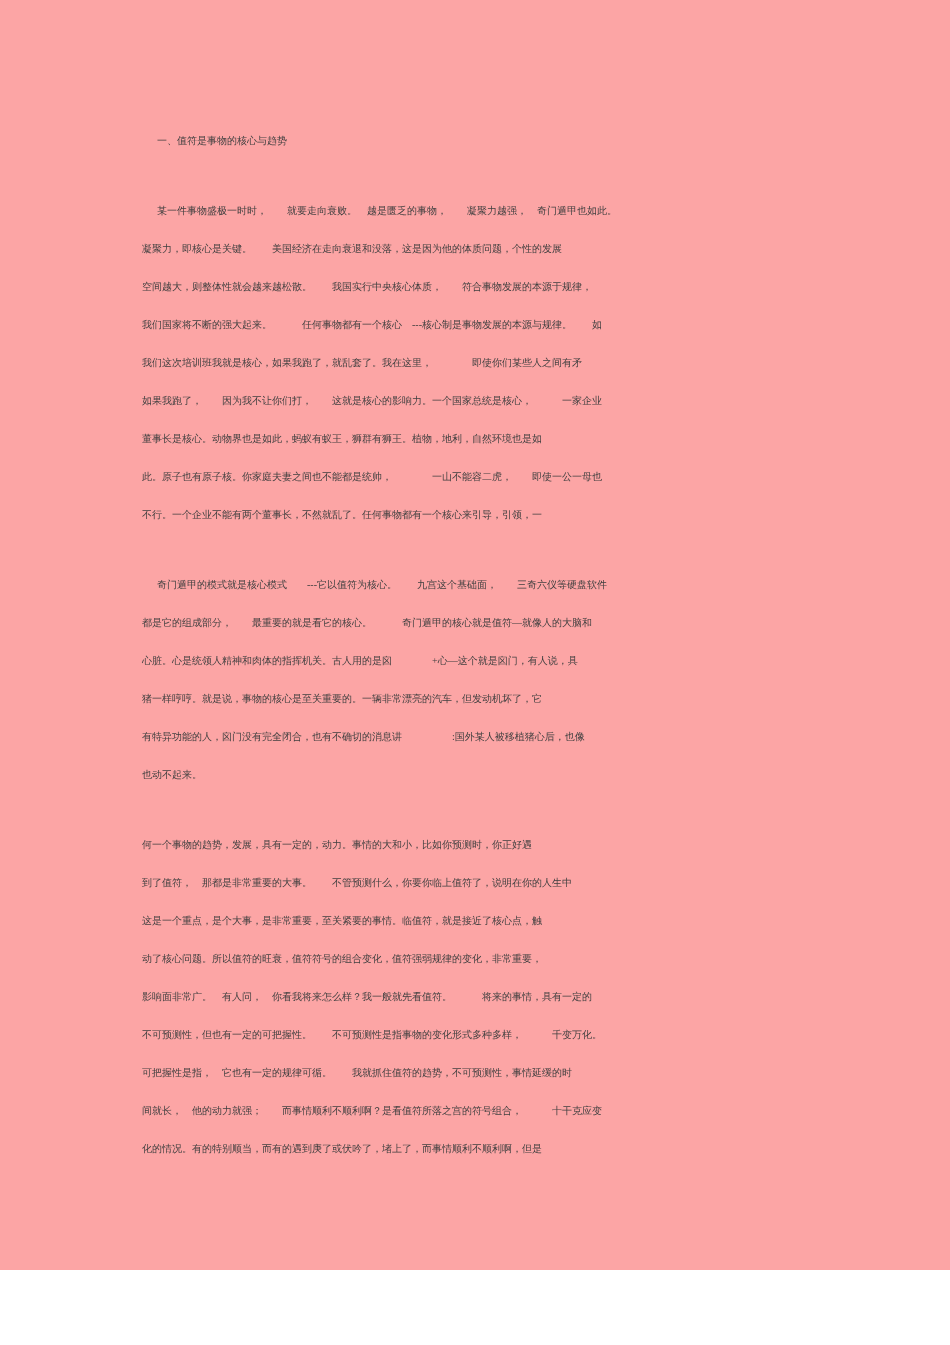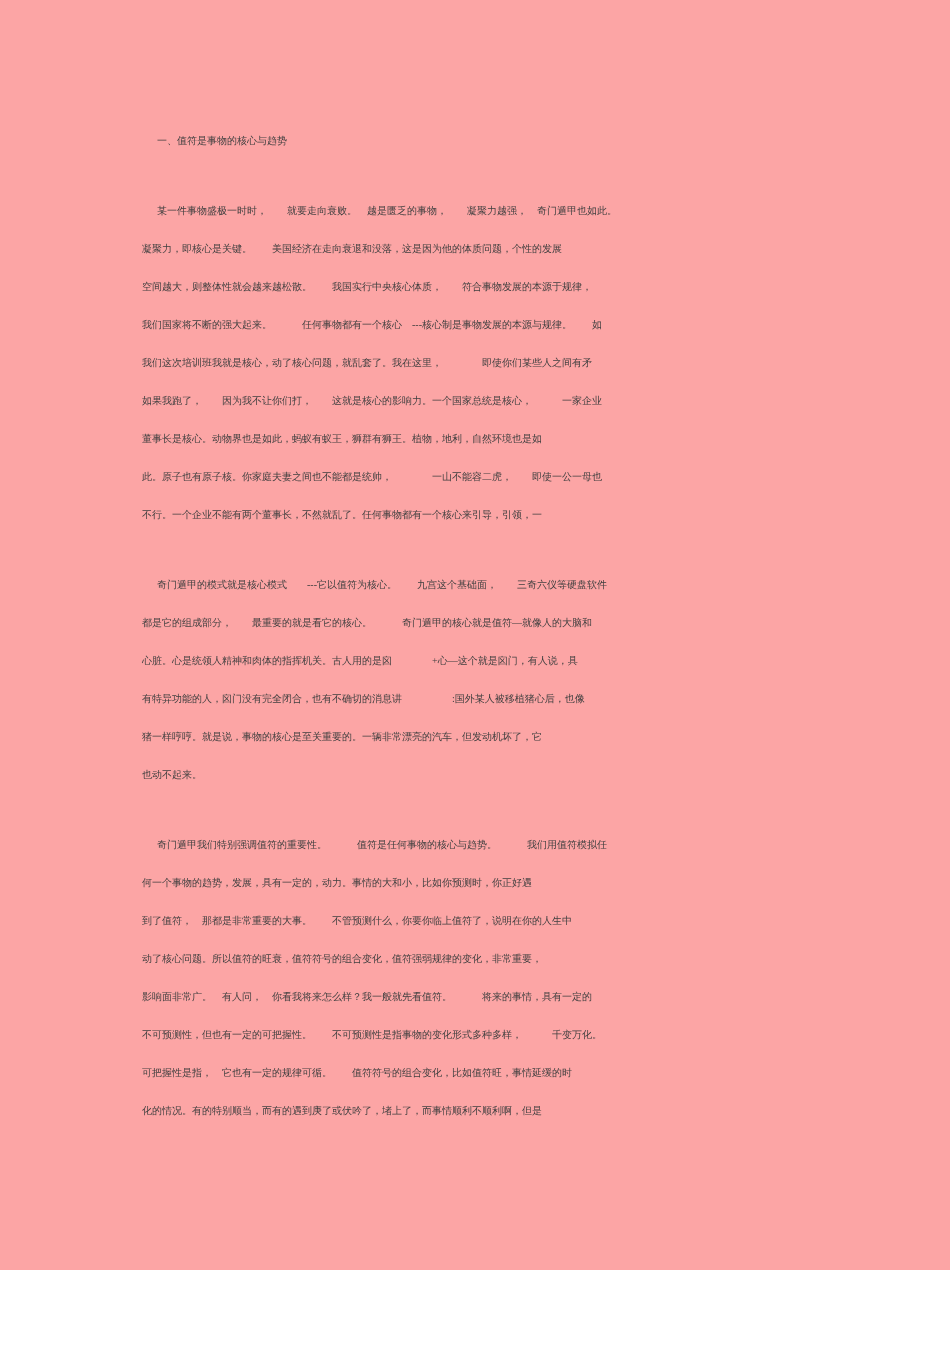--- a/index.html
+++ b/index.html
@@ -42,41 +42,42 @@
 <div class="page">
   <div class="content">
 
     <div class="line indent heading">一、值符是事物的核心与趋势</div>
 
     <div class="para">
       <div class="line indent">某一件事物盛极一时时，　　就要走向衰败。　越是匮乏的事物，　　凝聚力越强，　奇门遁甲也如此。</div>
       <div class="line">凝聚力，即核心是关键。　　美国经济在走向衰退和没落，这是因为他的体质问题，个性的发展</div>
       <div class="line">空间越大，则整体性就会越来越松散。　　我国实行中央核心体质，　　符合事物发展的本源于规律，</div>
       <div class="line">我们国家将不断的强大起来。　　　任何事物都有一个核心　---核心制是事物发展的本源与规律。　　如</div>
-      <div class="line">我们这次培训班我就是核心，动了核心问题，就乱套了。我在这里，　　　　即使你们某些人之间有矛</div>
+      <div class="line">我们这次培训班我就是核心，如果我跑了，就乱套了。我在这里，　　　　即使你们某些人之间有矛</div>
       <div class="line">如果我跑了，　　因为我不让你们打，　　这就是核心的影响力。一个国家总统是核心，　　　一家企业</div>
       <div class="line">董事长是核心。动物界也是如此，蚂蚁有蚁王，狮群有狮王。植物，地利，自然环境也是如</div>
       <div class="line">此。原子也有原子核。你家庭夫妻之间也不能都是统帅，　　　　一山不能容二虎，　　即使一公一母也</div>
       <div class="line">不行。一个企业不能有两个董事长，不然就乱了。任何事物都有一个核心来引导，引领，一</div>
     </div>
 
     <div class="para">
       <div class="line indent">奇门遁甲的模式就是核心模式　　---它以值符为核心。　　九宫这个基础面，　　三奇六仪等硬盘软件</div>
       <div class="line">都是它的组成部分，　　最重要的就是看它的核心。　　　奇门遁甲的核心就是值符—就像人的大脑和</div>
       <div class="line">心脏。心是统领人精神和肉体的指挥机关。古人用的是囟　　　　+心—这个就是囟门，有人说，具</div>
+      <div class="line">猪一样哼哼。就是说，事物的核心是至关重要的。一辆非常漂亮的汽车，但发动机坏了，它</div>
       <div class="line">有特异功能的人，囟门没有完全闭合，也有不确切的消息讲　　　　　:国外某人被移植猪心后，也像</div>
-      <div class="line">猪一样哼哼。就是说，事物的核心是至关重要的。一辆非常漂亮的汽车，但发动机坏了，它</div>
       <div class="line">也动不起来。</div>
     </div>
 
     <div class="para">
-      <div class="line indent">奇门遁甲我们特别强调值符的重要性。　　　值符是任何事物的核心与趋势。　　　我们用值符模拟任</div>
       <div class="line">何一个事物的趋势，发展，具有一定的，动力。事情的大和小，比如你预测时，你正好遇</div>
       <div class="line">到了值符，　那都是非常重要的大事。　　不管预测什么，你要你临上值符了，说明在你的人生中</div>
+      <div class="line">这是一个重点，是个大事，是非常重要，至关紧要的事情。临值符，就是接近了核心点，触</div>
       <div class="line">动了核心问题。所以值符的旺衰，值符符号的组合变化，值符强弱规律的变化，非常重要，</div>
       <div class="line">影响面非常广。　有人问，　你看我将来怎么样？我一般就先看值符。　　　将来的事情，具有一定的</div>
       <div class="line">不可预测性，但也有一定的可把握性。　　不可预测性是指事物的变化形式多种多样，　　　千变万化。</div>
-      <div class="line">可把握性是指，　它也有一定的规律可循。　　值符符号的组合变化，比如值符旺，事情延缓的时</div>
+      <div class="line">可把握性是指，　它也有一定的规律可循。　　我就抓住值符的趋势，不可预测性，事情延缓的时</div>
+      <div class="line">间就长，　他的动力就强；　　而事情顺利不顺利啊？是看值符所落之宫的符号组合，　　　十干克应变</div>
       <div class="line">化的情况。有的特别顺当，而有的遇到庚了或伏吟了，堵上了，而事情顺利不顺利啊，但是</div>
     </div>
 
   </div>
 </div>
 
 </body></html>

